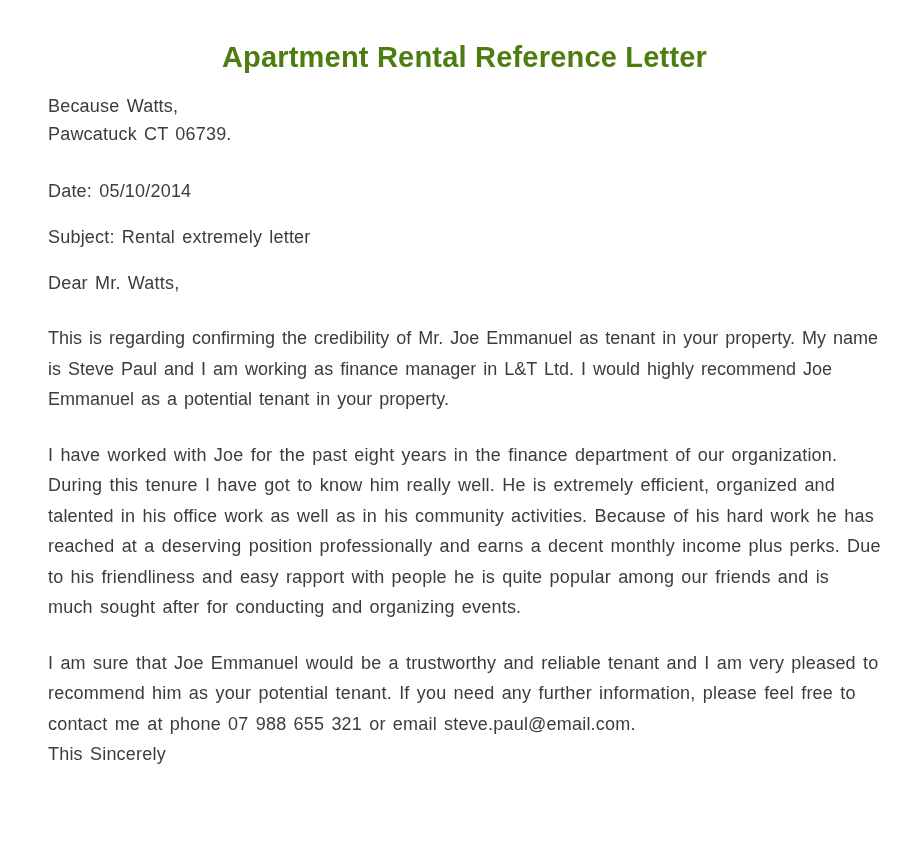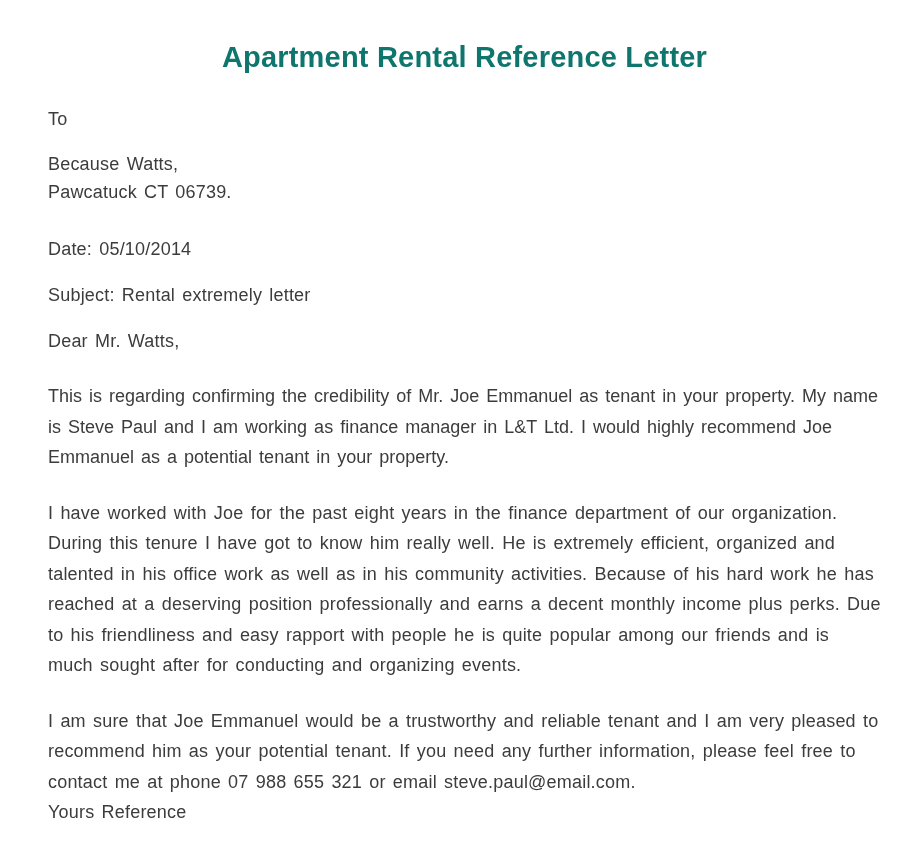--- a/index.html
+++ b/index.html
@@ -22,21 +22,21 @@
     background: #ffffff;
   }
   .letter-title {
     margin: 0;
     padding-top: 38px;
     text-align: center;
     font-size: 29px;
     font-weight: bold;
     letter-spacing: 0.2px;
     line-height: 38px;
-    color: #0f766e;
+    color: #4d7c0f;
   }
   p {
     margin: 0;
     font-size: 18px;
     letter-spacing: 0.2px;
     word-spacing: 2px;
     line-height: 30px;
   }
   .to-label {
     margin-top: 28px;
@@ -69,34 +69,33 @@
     line-height: 30px;
   }
 </style>
 </head>
 <body>
 
 <div class="page">
 
   <h1 class="letter-title">Apartment Rental Reference Letter</h1>
 
-  <p class="to-label">To</p>
 
   <div class="address">
     <p>Because Watts,</p>
     <p>Pawcatuck CT 06739.</p>
   </div>
 
   <p class="date-line">Date: 05/10/2014</p>
 
   <p class="subject-line">Subject: Rental extremely letter</p>
 
   <p class="greeting">Dear Mr. Watts,</p>
 
   <p class="para para-intro">This is regarding confirming the credibility of Mr. Joe Emmanuel as tenant in your property. My name is Steve Paul and I am working as finance manager in L&amp;T Ltd. I would highly recommend Joe Emmanuel as a potential tenant in your property.</p>
 
   <p class="para">I have worked with Joe for the past eight years in the finance department of our organization. During this tenure I have got to know him really well. He is extremely efficient, organized and talented in his office work as well as in his community activities. Because of his hard work he has reached at a deserving position professionally and earns a decent monthly income plus perks. Due to his friendliness and easy rapport with people he is quite popular among our friends and is much sought after for conducting and organizing events.</p>
 
   <p class="para">I am sure that Joe Emmanuel would be a trustworthy and reliable tenant and I am very pleased to recommend him as your potential tenant. If you need any further information, please feel free to contact me at phone 07 988 655 321 or email steve.paul@email.com.</p>
 
-  <p class="closing">Yours Reference</p>
+  <p class="closing">This Sincerely</p>
 
 </div>
 
 </body></html>

